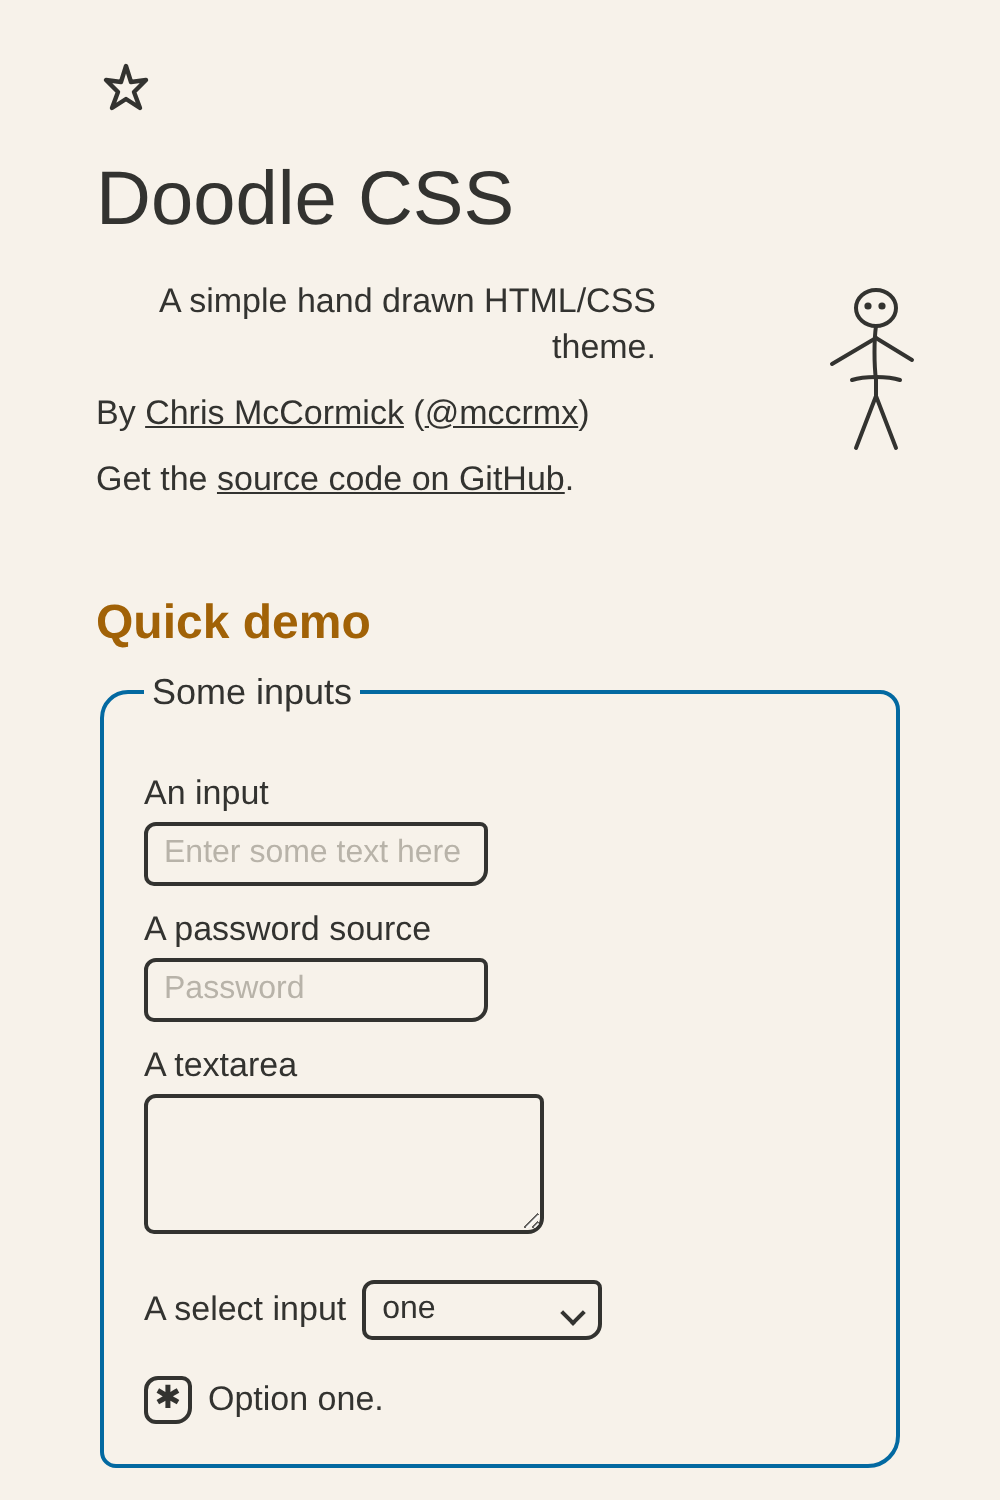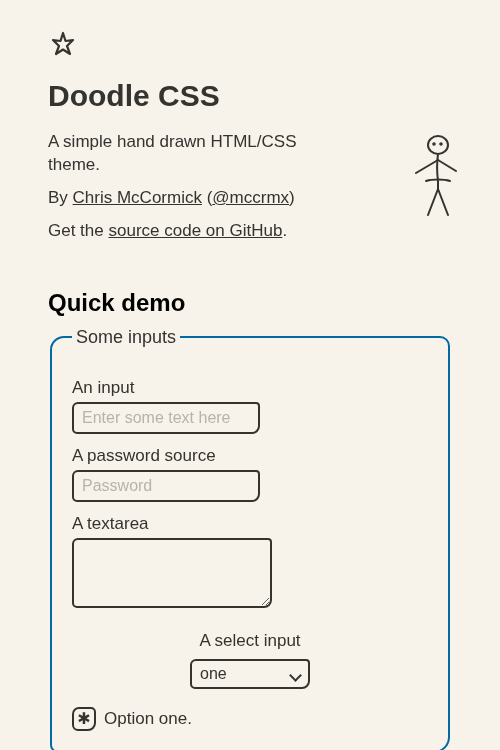--- a/index.html
+++ b/index.html
@@ -6,30 +6,30 @@
   body {
     margin: 0;
     padding: 30px 48px;
     background: #f7f2ea;
     font-family: "Comic Sans MS", "Comic Sans", "Segoe Script", cursive, sans-serif;
     color: #333330;
     font-size: 17px;
     width: 500px;
   }
   h1 {
-    font-size: 30px;
-    font-weight: bold;
+    font-size: 38px;
+    font-weight: normal;
     margin: 14px 0 18px 0;
     color: #333330;
   }
   h2 {
     font-size: 24px;
     font-weight: bold;
     margin: 46px 0 7px 0;
-    color: #000000;
+    color: #a16207;
   }
   p {
     margin: 10px 0;
     line-height: 1.35;
   }
   a {
     color: #333330;
     text-decoration: underline;
   }
   .intro-wrap {
@@ -60,37 +60,36 @@
   input[type="text"], input[type="password"], textarea, select {
     font-family: inherit;
     font-size: 16px;
     background: #f7f2ea;
     border: 2px solid #333330;
     border-radius: 6px 4px 8px 5px;
     padding: 4px 8px;
     color: #333330;
   }
   input[type="text"], input[type="password"] {
-    width: 188px;
+    width: 172px;
     height: 32px;
   }
   input::placeholder, textarea::placeholder {
     color: #b8b3a9;
   }
   textarea {
     width: 200px;
     height: 70px;
     resize: both;
   }
   .select-row {
     margin-top: 18px;
     display: flex;
     align-items: center;
     gap: 8px;
-    flex-direction: column;
   }
   select {
     width: 120px;
     height: 30px;
     appearance: none;
     padding-right: 12px;
     background-image: none;
     position: relative;
   }
   .select-wrap {
@@ -133,21 +132,21 @@
 
 <div>
   <svg width="30" height="30" viewBox="0 0 30 30">
     <path d="M15 3 L17.5 11 L25 10 L19 16 L22 24 L15 19.5 L8 24 L11 16 L5 10 L12.5 11 Z" fill="none" stroke="#333330" stroke-width="2.2" stroke-linejoin="round" stroke-linecap="round"></path>
   </svg>
 </div>
 
 <h1>Doodle CSS</h1>
 
 <div class="intro-wrap">
-  <p style="max-width:280px;">A simple hand drawn HTML/CSS theme.</p>
+  <p style="max-width:280px;text-align:right;">A simple hand drawn HTML/CSS theme.</p>
 
   <p>
     <span>By </span><a href="#">Chris McCormick</a><span> (</span><a href="#">@mccrmx</a><span>)</span>
   </p>
 
   <p>
     <span>Get the </span><a href="#">source code on GitHub</a><span>.</span>
   </p>
 
   <div class="stick-figure">

